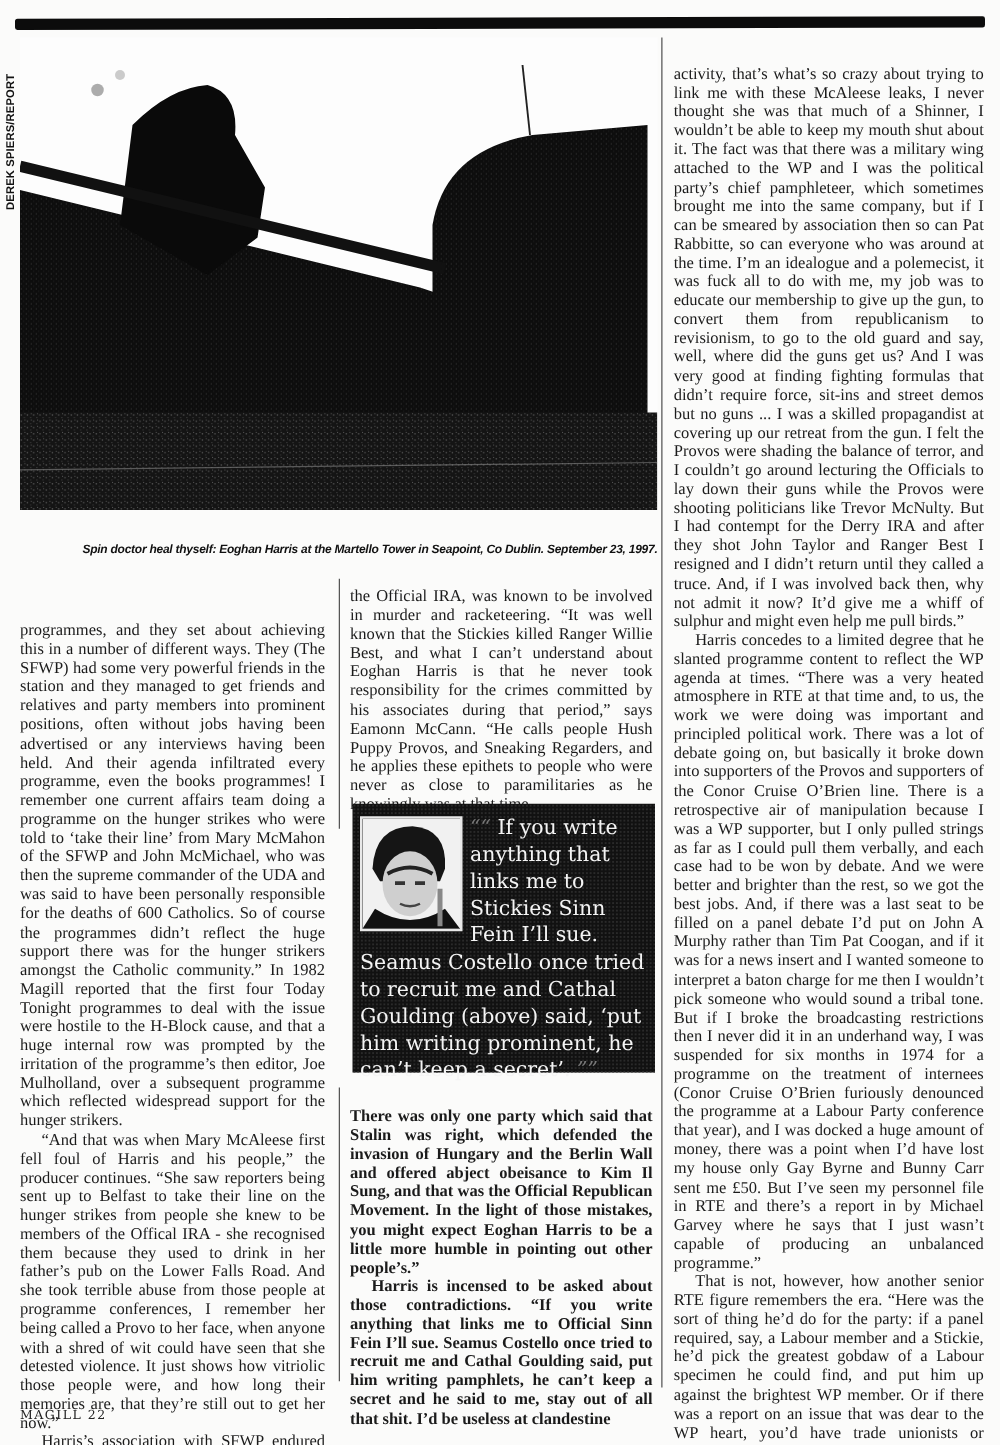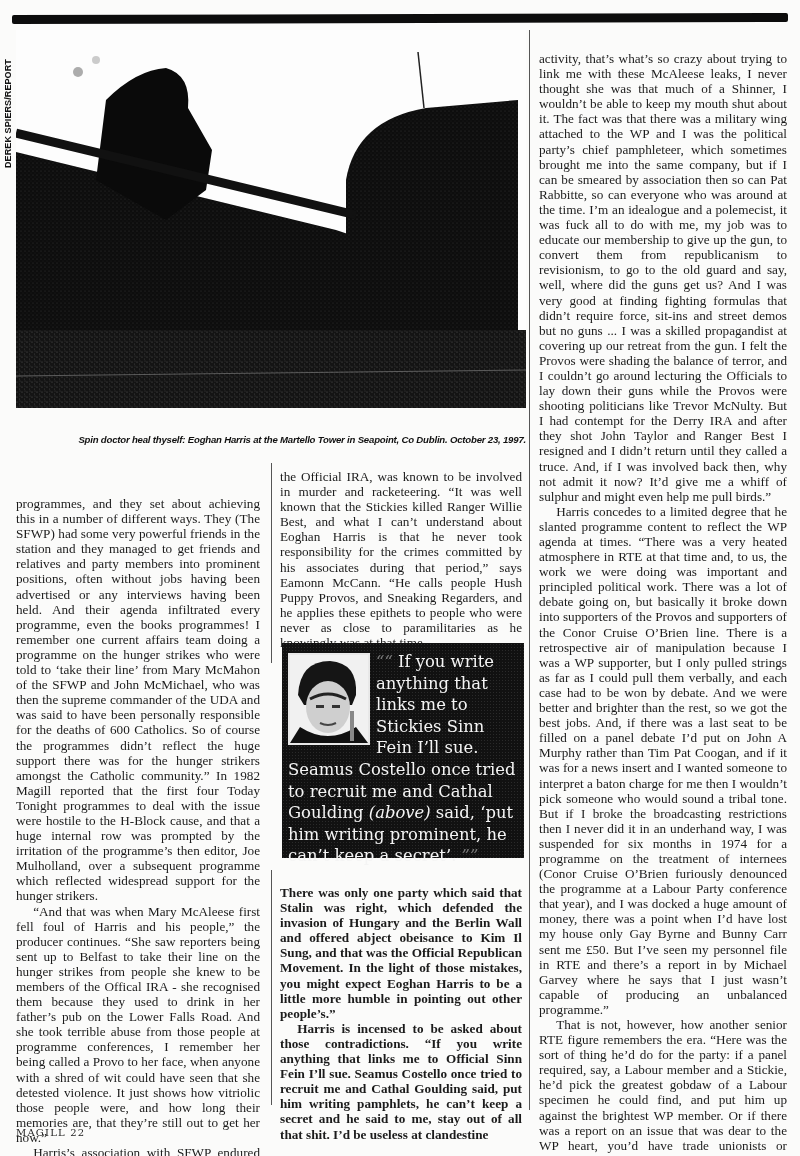--- a/index.html
+++ b/index.html
@@ -49,21 +49,21 @@
     background-image: radial-gradient(#2a2a2a 1px, transparent 1px);
     background-size: 3px 3px; color: #f4f4f4;
     font-family: "DejaVu Serif", "Liberation Serif", serif;
     font-size: 16.4px; line-height: 21.6px; padding: 8px 6px 6px 6px; box-sizing: border-box;
   }
   .pq-portrait {
     float: left; width: 82px; height: 92px; margin: 2px 6px 2px 0;
     border: 2px solid #e8e8e8; background: #222; overflow: hidden; box-sizing: border-box;
   }
   .pq-mark { color: #777; font-style: italic; }
-  .pq-em { font-style: italic; }
+  .pq-em { }
   .footer {
     position: absolute; left: 16px; top: 1127px;
     font-family: "DejaVu Serif", "Liberation Serif", serif; font-size: 10px;
     letter-spacing: 1.2px; color: #222;
   }
 </style>
 </head>
 <body>
 
 <div class="top-rule"></div>
@@ -95,21 +95,21 @@
     <line x1="402" y1="22" x2="408" y2="78" stroke="#222" stroke-width="1.5"></line>
     <path d="M330 150 Q340 90 410 78 L502 70 L502 378 L330 378 Z" fill="url(#grain)"></path>
     <path d="M0 122 L320 200 L335 205 L335 378 L0 378 Z" fill="url(#grain)"></path>
     <path d="M90 70 Q120 40 150 38 Q175 45 172 78 L196 120 L190 160 L150 190 L80 150 Z" fill="#0a0a0a"></path>
     <line x1="0" y1="103" x2="340" y2="185" stroke="#111" stroke-width="9"></line>
     <rect x="0" y="300" width="510" height="78" fill="url(#ground)"></rect>
     <line x1="0" y1="346" x2="510" y2="340" stroke="#888" stroke-width="1" opacity="0.6"></line>
   </svg>
 </div>
 
-<div class="caption">Spin doctor heal thyself: Eoghan Harris at the Martello Tower in Seapoint, Co Dublin. October 23, 1997.</div>
+<div class="caption">Spin doctor heal thyself: Eoghan Harris at the Martello Tower in Seapoint, Co Dublin. September 23, 1997.</div>
 
 <div class="vrule" style="left:271px;top:463px;height:200px;"></div>
 <div class="vrule" style="left:271px;top:870px;height:235px;"></div>
 <div class="vrule" style="left:529px;top:30px;height:1080px;"></div>
 
 <div class="col col-left">
   <p>programmes, and they set about achieving this in a number of different ways. They (The SFWP) had some very powerful friends in the station and they managed to get friends and relatives and party members into prominent positions, often without jobs having been advertised or any interviews having been held. And their agenda infiltrated every programme, even the books programmes! I remember one current affairs team doing a programme on the hunger strikes who were told to ‘take their line’ from Mary McMahon of the SFWP and John McMichael, who was then the supreme commander of the UDA and was said to have been personally responsible for the deaths of 600 Catholics. So of course the programmes didn’t reflect the huge support there was for the hunger strikers amongst the Catholic community.” In 1982 Magill reported that the first four Today Tonight programmes to deal with the issue were hostile to the H-Block cause, and that a huge internal row was prompted by the irritation of the programme’s then editor, Joe Mulholland, over a subsequent programme which reflected widespread support for the hunger strikers.</p>
   <p class="indent">“And that was when Mary McAleese first fell foul of Harris and his people,” the producer continues. “She saw reporters being sent up to Belfast to take their line on the hunger strikes from people she knew to be members of the Offical IRA - she recognised them because they used to drink in her father’s pub on the Lower Falls Road. And she took terrible abuse from those people at programme conferences, I remember her being called a Provo to her face, when anyone with a shred of wit could have seen that she detested violence. It just shows how vitriolic those people were, and how long their memories are, that they’re still out to get her now.”</p>
   <p class="indent">Harris’s association with SFWP endured throughout the period when its military wing,</p>
 </div>

